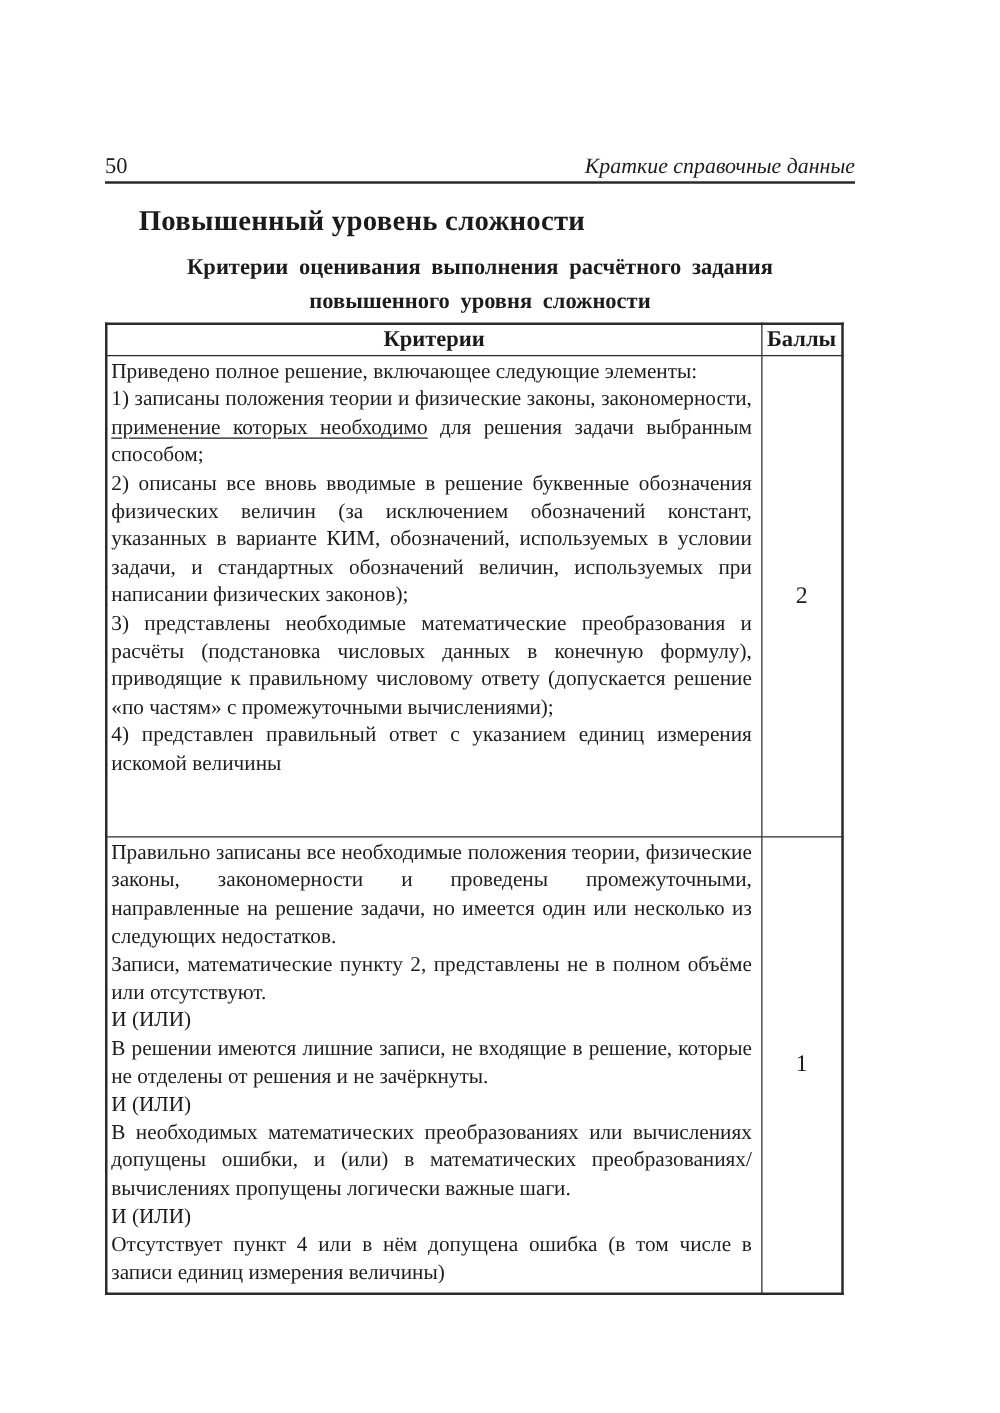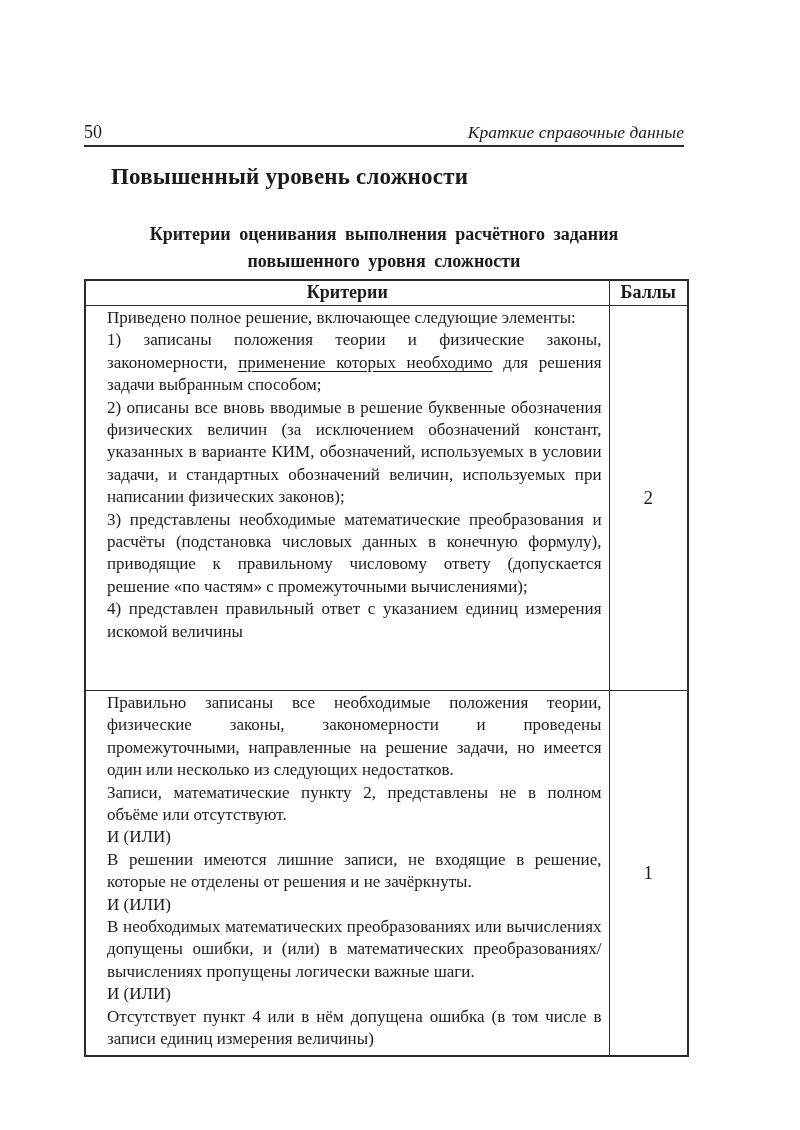--- a/index.html
+++ b/index.html
@@ -34,21 +34,21 @@
 
   
   .heading {
     margin: 16px 0 0 27px;
     font-size: 23px;
     font-weight: bold;
     letter-spacing: 0.2px;
     line-height: 28px;
   }
   .subtitle {
-    margin: 30px 4px 0 4px;
+    margin: 9px 4px 0 4px;
     text-align: center;
     font-size: 18px;
     font-weight: bold;
     line-height: 27px;
     white-space: pre-line;
     word-spacing: 4px;
   }
 
   
   table.criteria {
@@ -62,32 +62,32 @@
     border: 1px solid var(--border-color);
   }
   th.criteria-h {
     width: 524px;
     font-size: 18px;
     font-weight: bold;
     text-align: center;
     padding: 1px 4px 2px 4px;
   }
   th.score-h {
-    width: 79px;
+    width: 65px;
     font-size: 18px;
     font-weight: bold;
     text-align: center;
     padding: 1px 2px 2px 2px;
   }
   td.criteria-cell {
     vertical-align: top;
     text-align: justify;
     font-size: 17px;
     line-height: 22.4px;
-    padding: 1px 7px 4px 21px;
+    padding: 1px 7px 4px 3px;
   }
   td.criteria-cell p { margin: 0; }
   td.score-cell {
     vertical-align: middle;
     text-align: center;
     font-size: 19px;
   }
   tbody tr:nth-child(1) td { height: 385px; }
   tbody tr:nth-child(2) td { height: 358px; }
 

